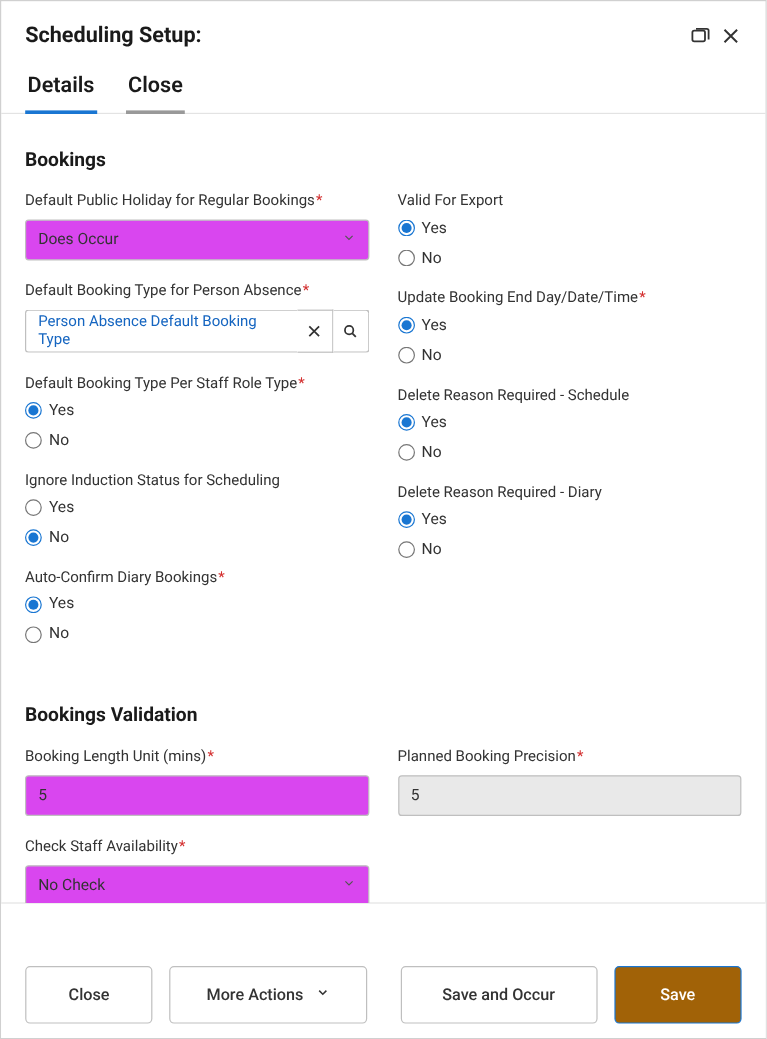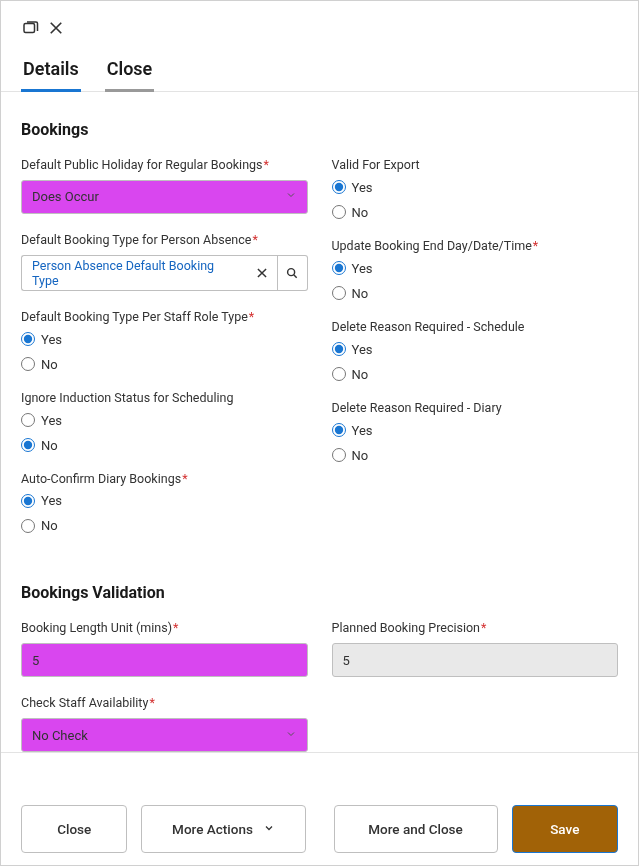--- a/index.html
+++ b/index.html
@@ -197,20 +197,21 @@
     border-color: #1976d2;
   }
   .footer .spacer { flex: 1; }
   .chev-down-sm svg { width: 12px; height: 12px; }
 </style>
 </head>
 <body>
 
 <div class="dialog">
   <div class="header">
+    <h1>Scheduling Setup:</h1>
     <div class="header-icons">
       <span class="header-icon">
         <svg viewBox="0 0 24 24" fill="none" stroke="#333" stroke-width="2">
           <rect x="4" y="6" width="14" height="12" rx="2"></rect>
           <path d="M8 4h12a2 2 0 0 1 2 2v10"></path>
         </svg>
       </span>
       <span class="header-icon">
         <svg viewBox="0 0 24 24" fill="none" stroke="#333" stroke-width="2.2">
           <path d="M5 5l14 14M19 5L5 19"></path>
@@ -415,16 +416,16 @@
     <div class="btn close">Close</div>
     <div class="btn more">
       <span>More Actions</span>
       <span class="chev-down-sm">
         <svg viewBox="0 0 24 24" fill="none" stroke="#333" stroke-width="2.5">
             <path d="M6 9l6 6 6-6"></path>
           </svg>
       </span>
     </div>
     <div class="spacer"></div>
-    <div class="btn sac">More and Close</div>
+    <div class="btn sac">Save and Occur</div>
     <div class="btn save">Save</div>
   </div>
 </div>
 
 </body></html>

